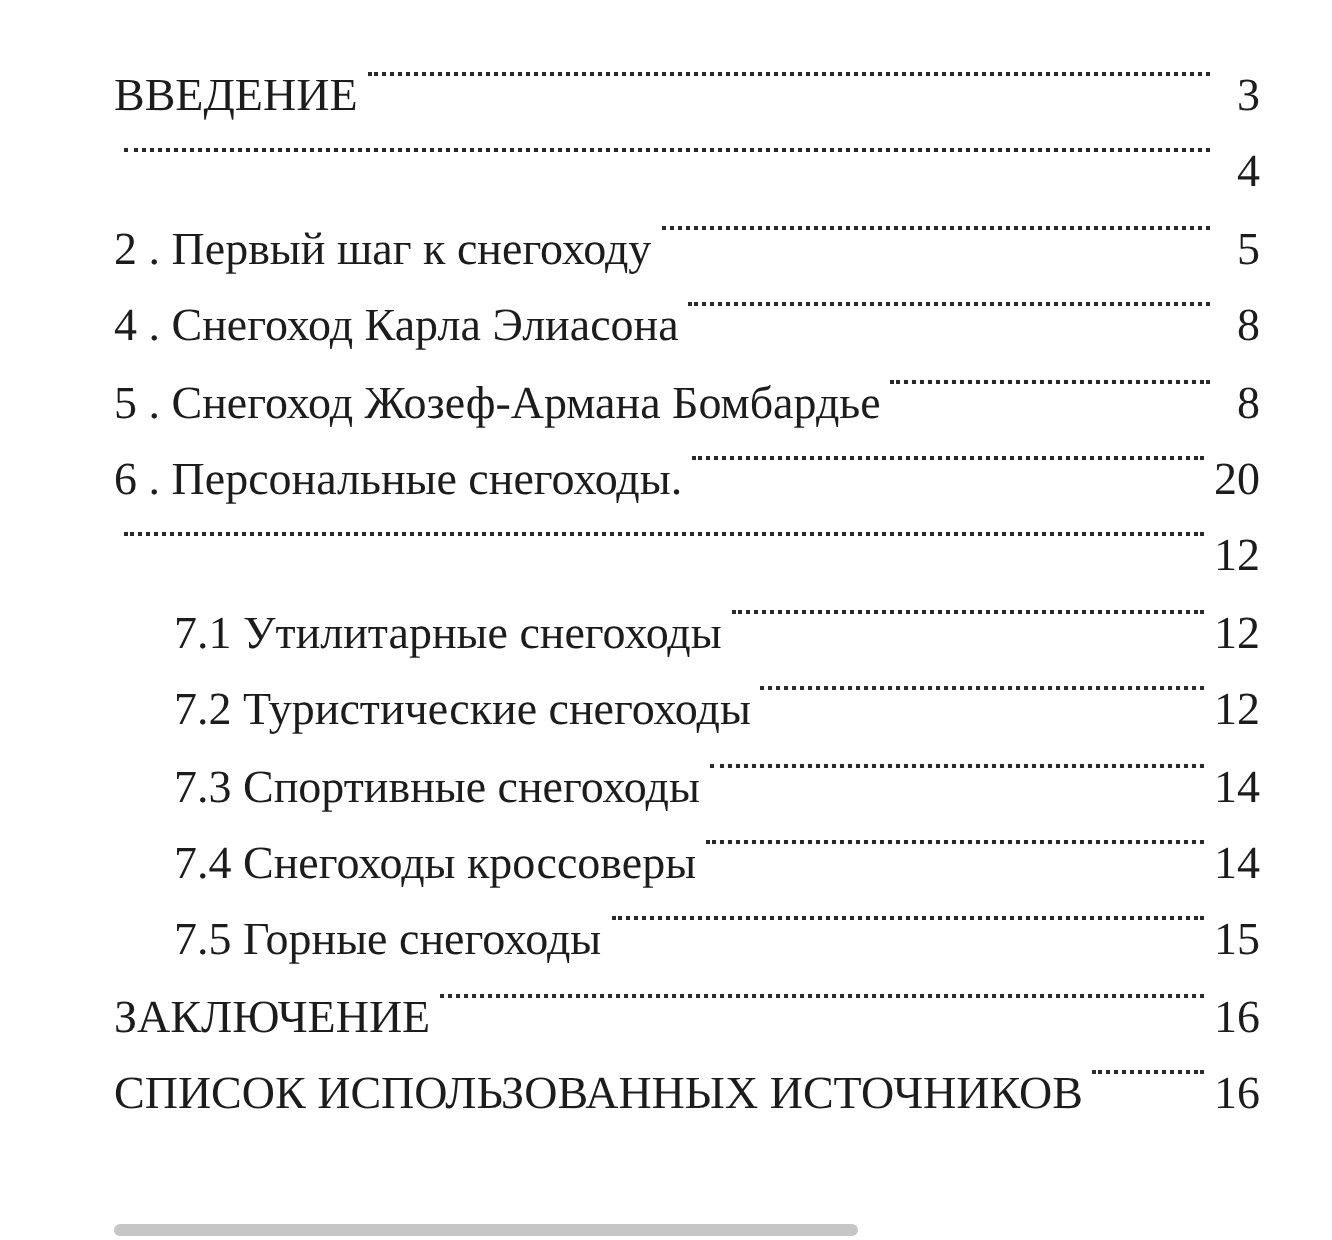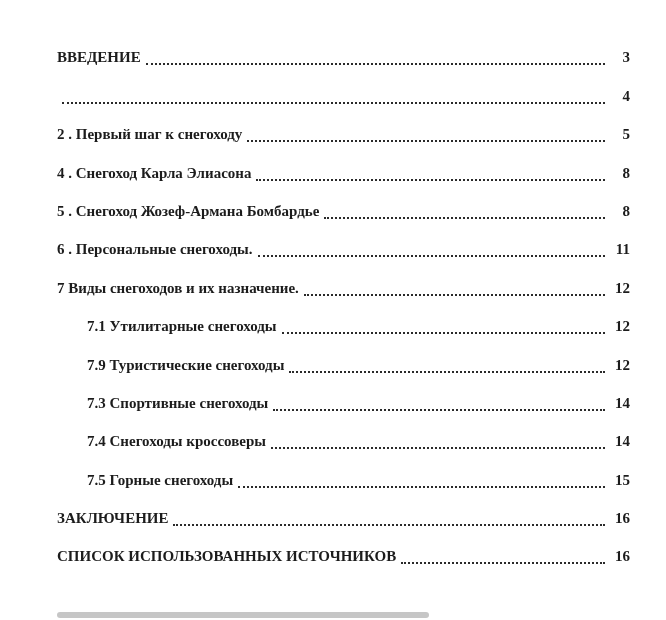--- a/index.html
+++ b/index.html
@@ -17,28 +17,27 @@
     color: #1c1c1c;
   }
   .toc {
     position: absolute;
     top: 28px;
     left: 57px;
     right: 36px;
   }
   .toc-row {
     display: flex;
-    align-items: flex-end;
+    align-items: flex-start;
     height: 38.4px;
     padding-top: 7px;
     box-sizing: border-box;
-    font-size: 15px;
+    font-size: 23px;
     white-space: nowrap;
     cursor: pointer;
-    font-weight: bold;
   }
   .toc-row.level-2 {
     padding-left: 30px;
   }
   .toc-title {
     flex: 0 0 auto;
   }
   .toc-dots {
     flex: 1 1 auto;
     min-width: 12px;
@@ -87,34 +86,33 @@
     <span class="toc-page">8</span>
   </div>
       <div class="toc-row">
     <span class="toc-title">5 . Снегоход Жозеф-Армана Бомбардье</span>
     <span class="toc-dots"></span>
     <span class="toc-page">8</span>
   </div>
       <div class="toc-row">
     <span class="toc-title">6 . Персональные снегоходы.</span>
     <span class="toc-dots"></span>
-    <span class="toc-page">11</span>
+    <span class="toc-page">20</span>
   </div>
       <div class="toc-row">
-    <span class="toc-title">7 Виды снегоходов и их назначение.</span>
     <span class="toc-dots"></span>
     <span class="toc-page">12</span>
   </div>
       <div class="toc-row level-2">
     <span class="toc-title">7.1 Утилитарные снегоходы</span>
     <span class="toc-dots"></span>
     <span class="toc-page">12</span>
   </div>
       <div class="toc-row level-2">
-    <span class="toc-title">7.9 Туристические снегоходы</span>
+    <span class="toc-title">7.2 Туристические снегоходы</span>
     <span class="toc-dots"></span>
     <span class="toc-page">12</span>
   </div>
       <div class="toc-row level-2">
     <span class="toc-title">7.3 Спортивные снегоходы</span>
     <span class="toc-dots"></span>
     <span class="toc-page">14</span>
   </div>
       <div class="toc-row level-2">
     <span class="toc-title">7.4 Снегоходы кроссоверы</span>

